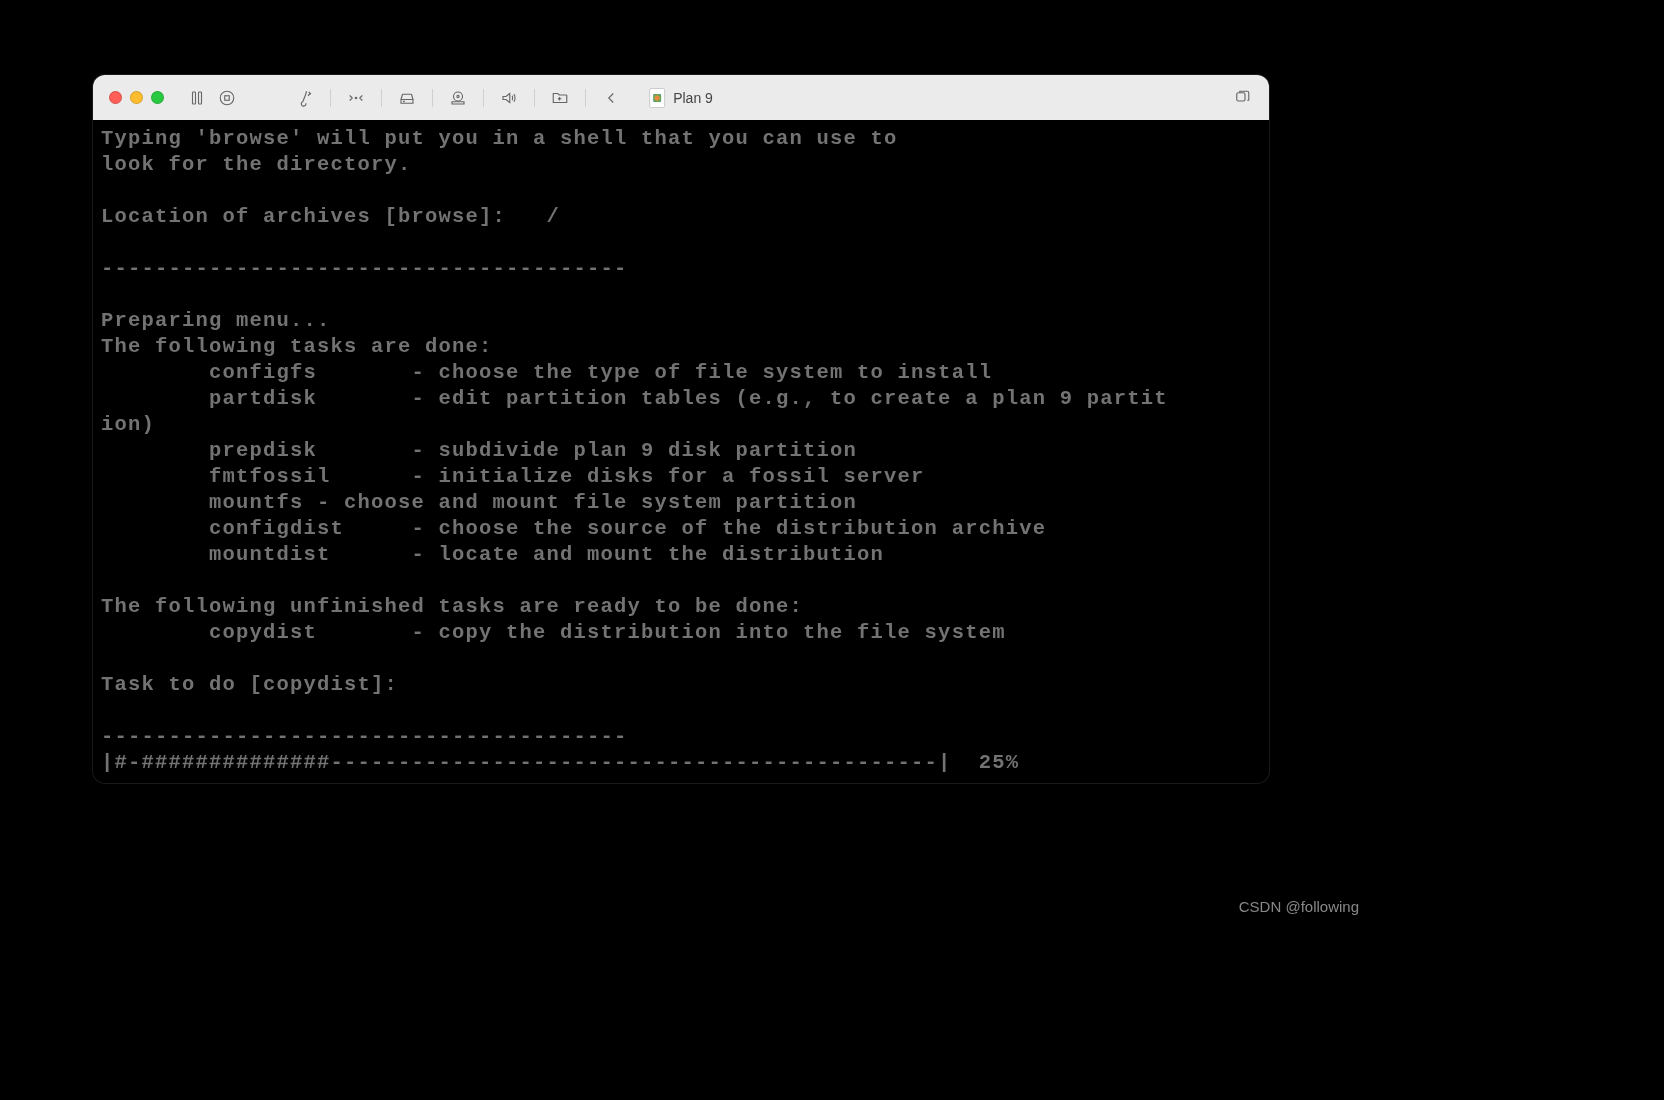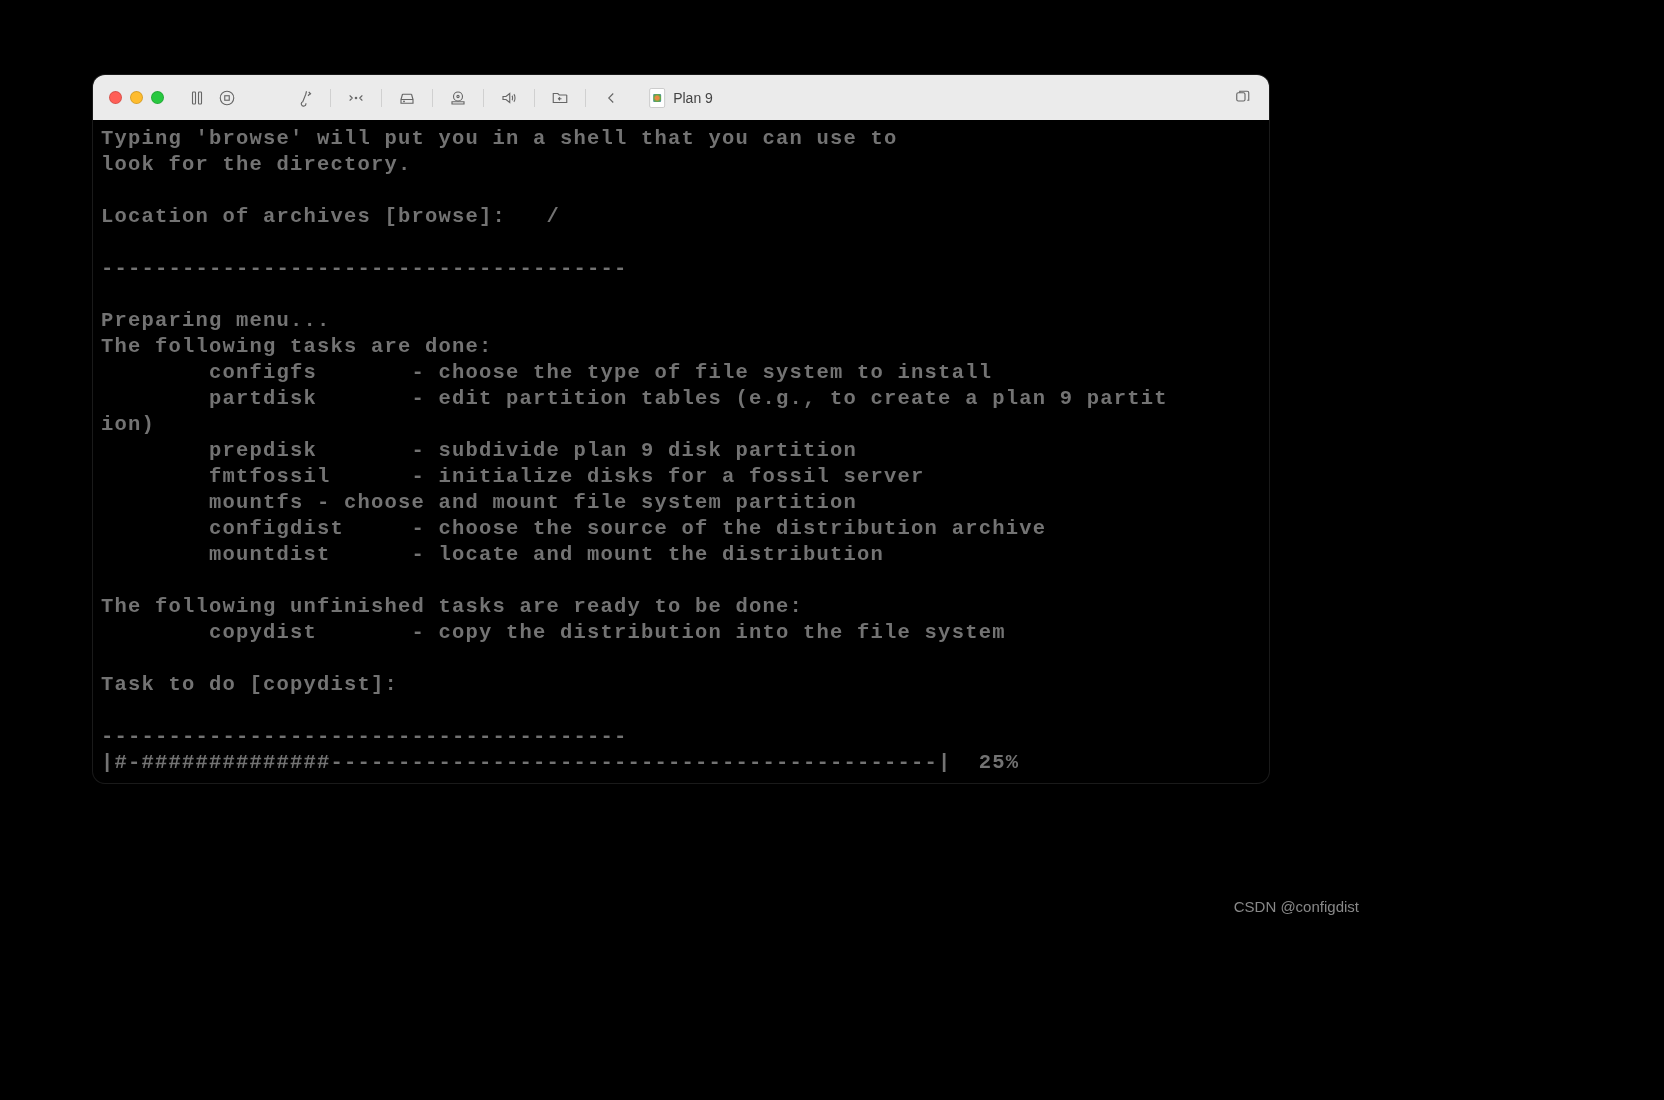--- a/index.html
+++ b/index.html
@@ -191,13 +191,13 @@
 
 The following unfinished tasks are ready to be done:
         copydist       - copy the distribution into the file system
 
 Task to do [copydist]: 
 
 ---------------------------------------
 |#-##############---------------------------------------------|  25%</div>
 </div>
 
-<div class="watermark">CSDN @configdist</div>
+<div class="watermark">CSDN @following</div>
 
 </body></html>

